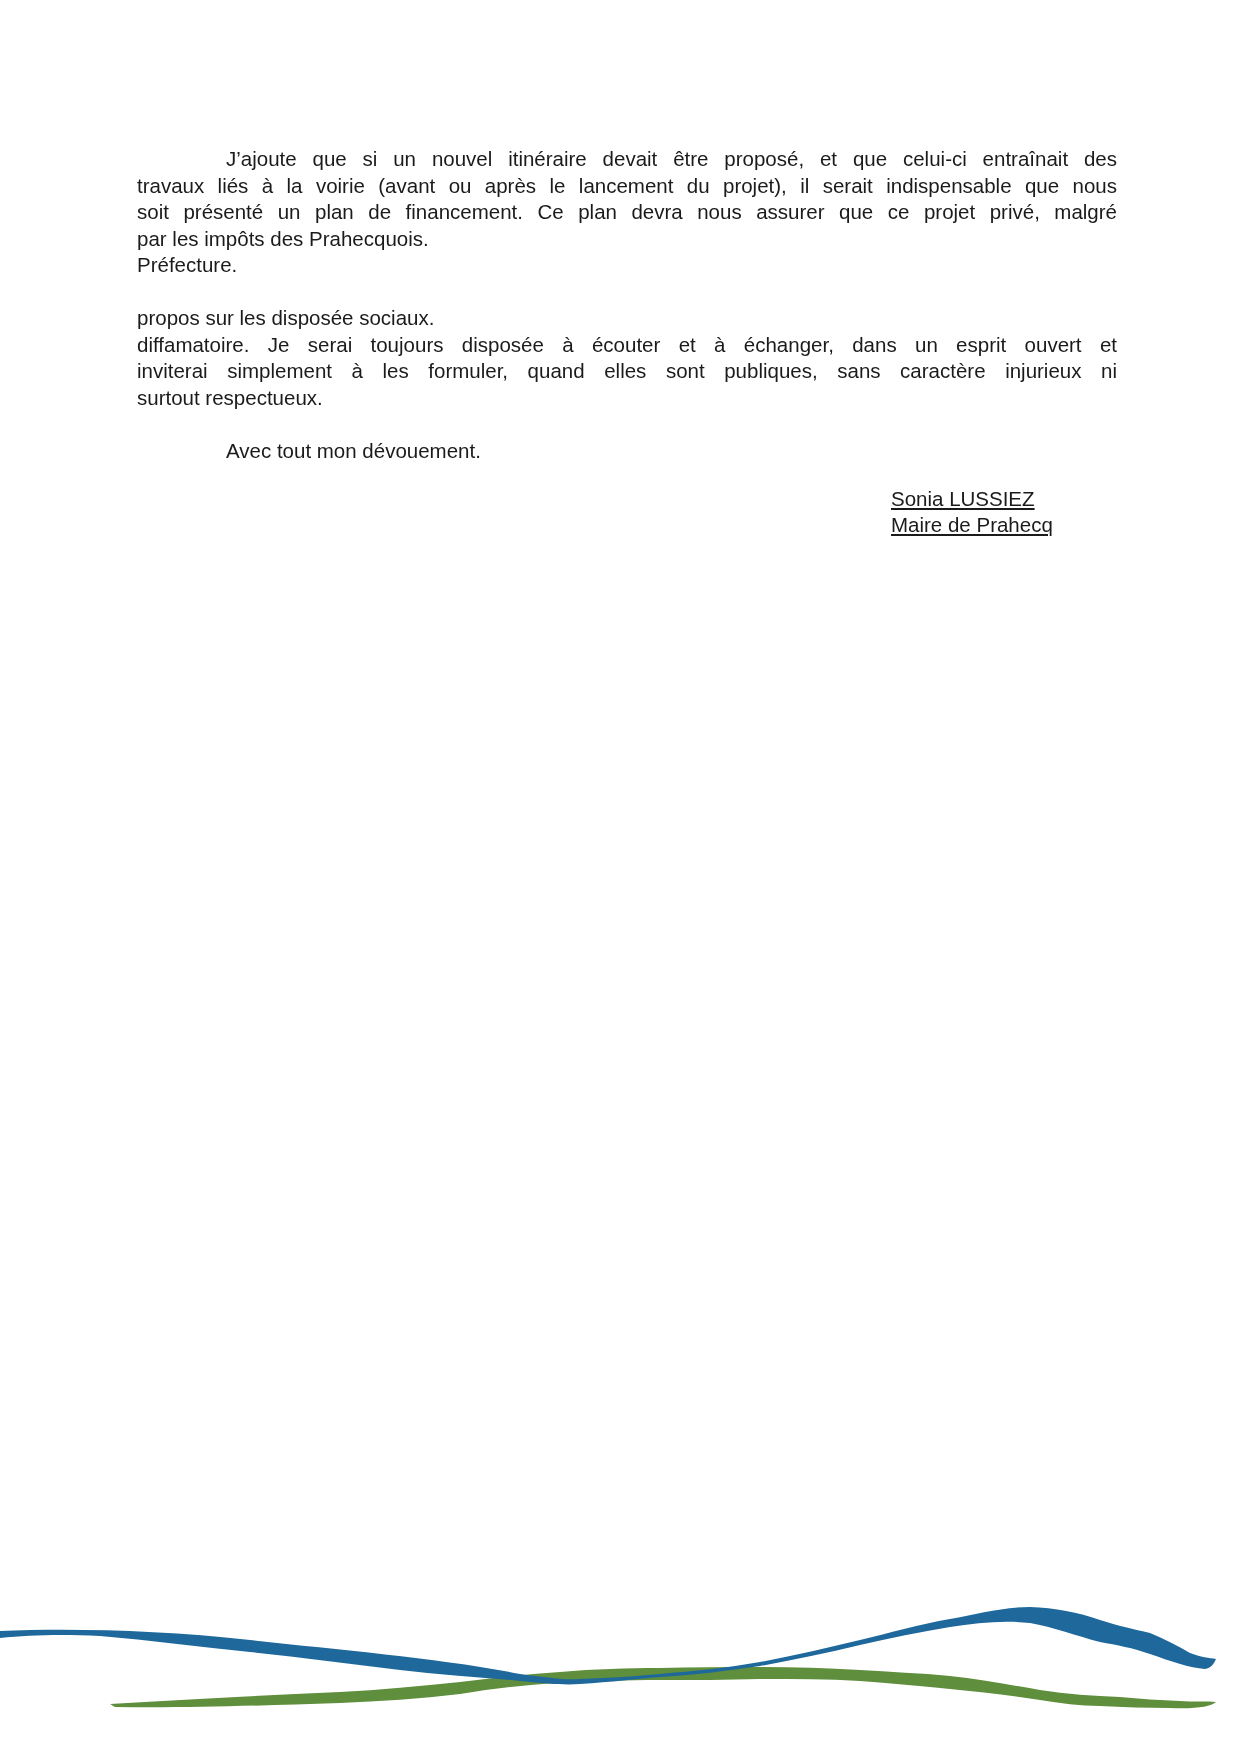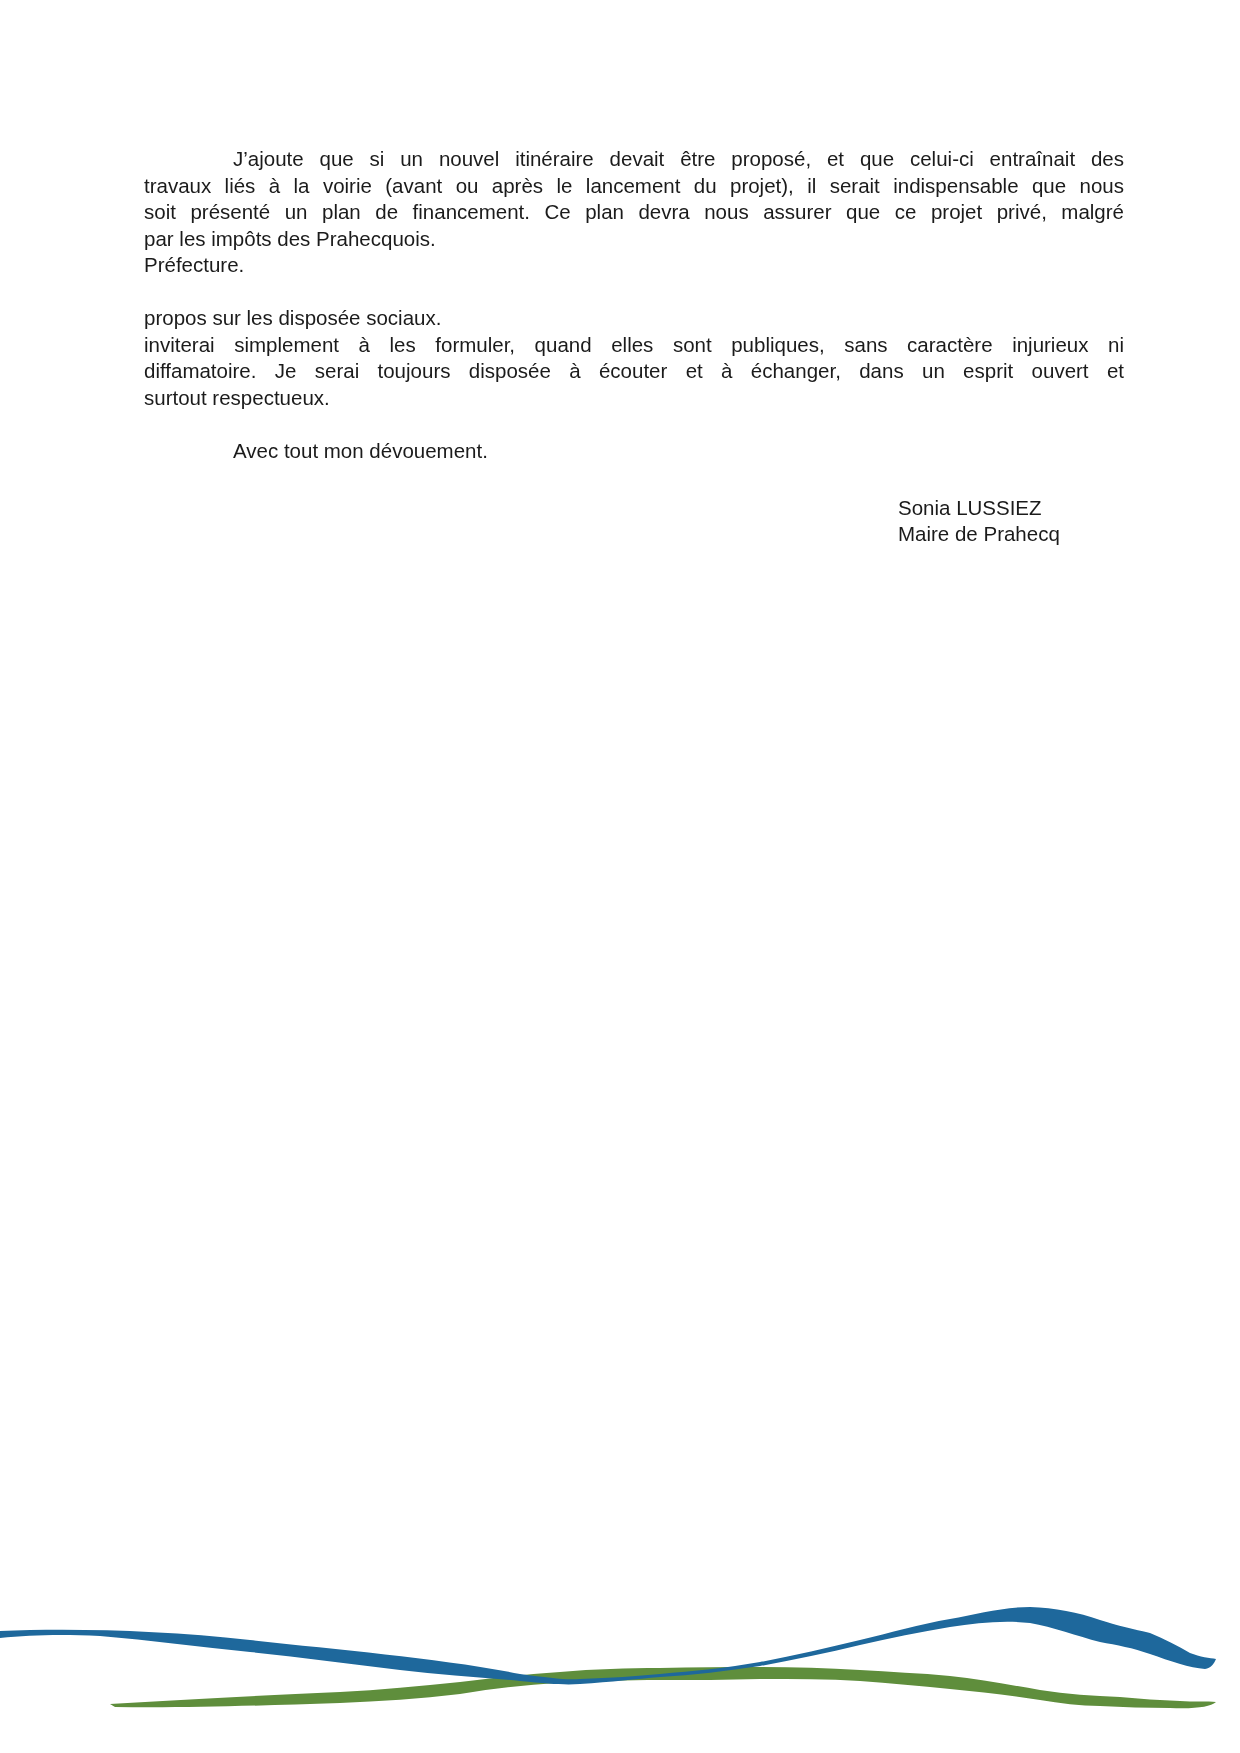--- a/index.html
+++ b/index.html
@@ -10,33 +10,33 @@
     color: #1b1b1b;
   }
   .page {
     position: relative;
     width: 1240px; height: 1753px;
     background: #ffffff;
     overflow: hidden;
   }
   .letter-body {
     position: absolute;
-    left: 144px; top: 146px;
+    left: 137px; top: 146px;
     width: 980px;
   }
   .letter-line {
     font-size: 20.5px;
     line-height: 26.55px;
     text-align: justify;
     white-space: normal;
   }
   .letter-line.just { text-align-last: justify; }
   .letter-line.first { text-indent: 89px; }
   .spacer { height: 26.55px; }
-  .signature { margin-top: 30px; margin-left: 754px; }
+  .signature { margin-top: 21px; margin-left: 754px; text-decoration: underline; }
   .sig-line { font-size: 20.5px; line-height: 26.55px; text-align: left; }
   .wave {
     position: absolute;
     left: 0; bottom: 0;
     width: 1240px; height: 173px;
     display: block;
   }
 </style>
 </head>
 <body>
@@ -45,22 +45,22 @@
 
   <div class="letter-body">
     <div>
         <div class="letter-line first just">J’ajoute que si un nouvel itinéraire devait être proposé, et que celui-ci entraînait des</div>
         <div class="letter-line just">travaux liés à la voirie (avant ou après le lancement du projet), il serait indispensable que nous</div>
         <div class="letter-line just">soit présenté un plan de financement. Ce plan devra nous assurer que ce projet privé, malgré</div>
         <div class="letter-line">par les impôts des Prahecquois.</div>
         <div class="letter-line">Préfecture.</div>
         <div class="spacer"></div>
         <div class="letter-line">propos sur les disposée sociaux.</div>
+        <div class="letter-line just">diffamatoire. Je serai toujours disposée à écouter et à échanger, dans un esprit ouvert et</div>
         <div class="letter-line just">inviterai simplement à les formuler, quand elles sont publiques, sans caractère injurieux ni</div>
-        <div class="letter-line just">diffamatoire. Je serai toujours disposée à écouter et à échanger, dans un esprit ouvert et</div>
         <div class="letter-line">surtout respectueux.</div>
         <div class="spacer"></div>
         <div class="letter-line first">Avec tout mon dévouement.</div>
       </div>
 
     <div class="signature">
       <div class="sig-line">Sonia LUSSIEZ</div>
       <div class="sig-line">Maire de Prahecq</div>
     </div>
   </div>

